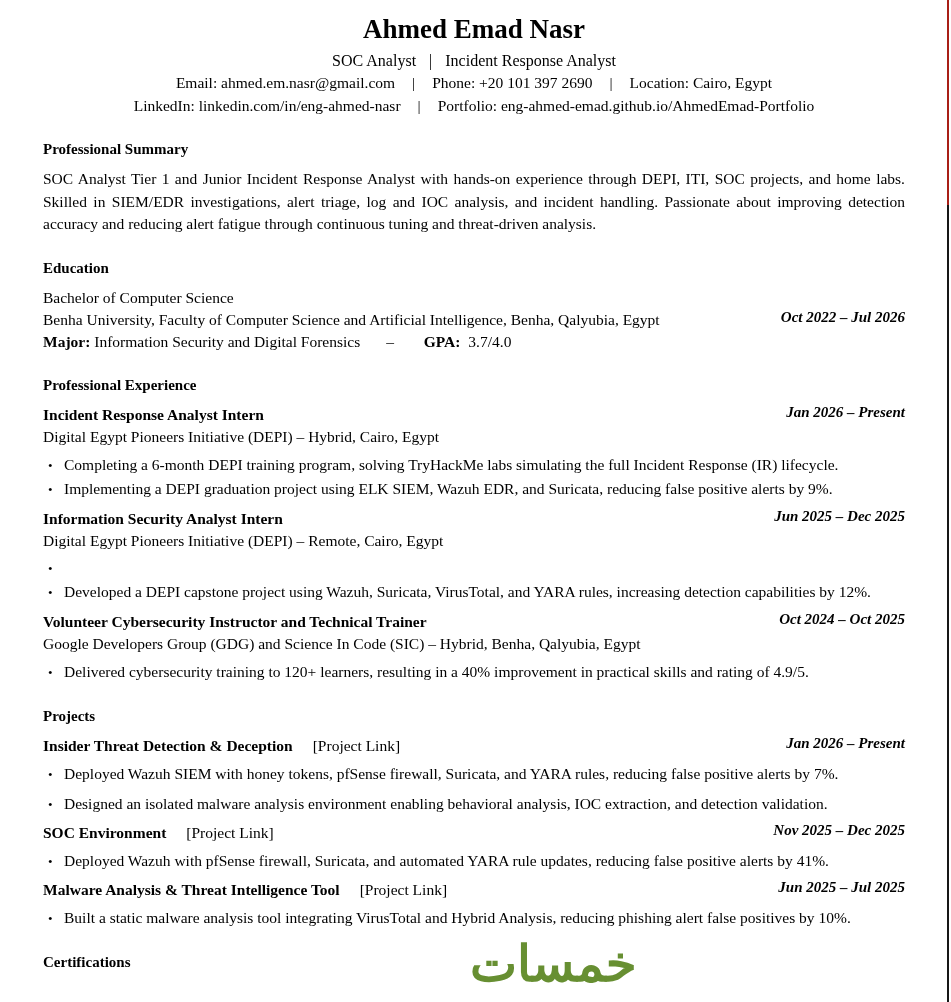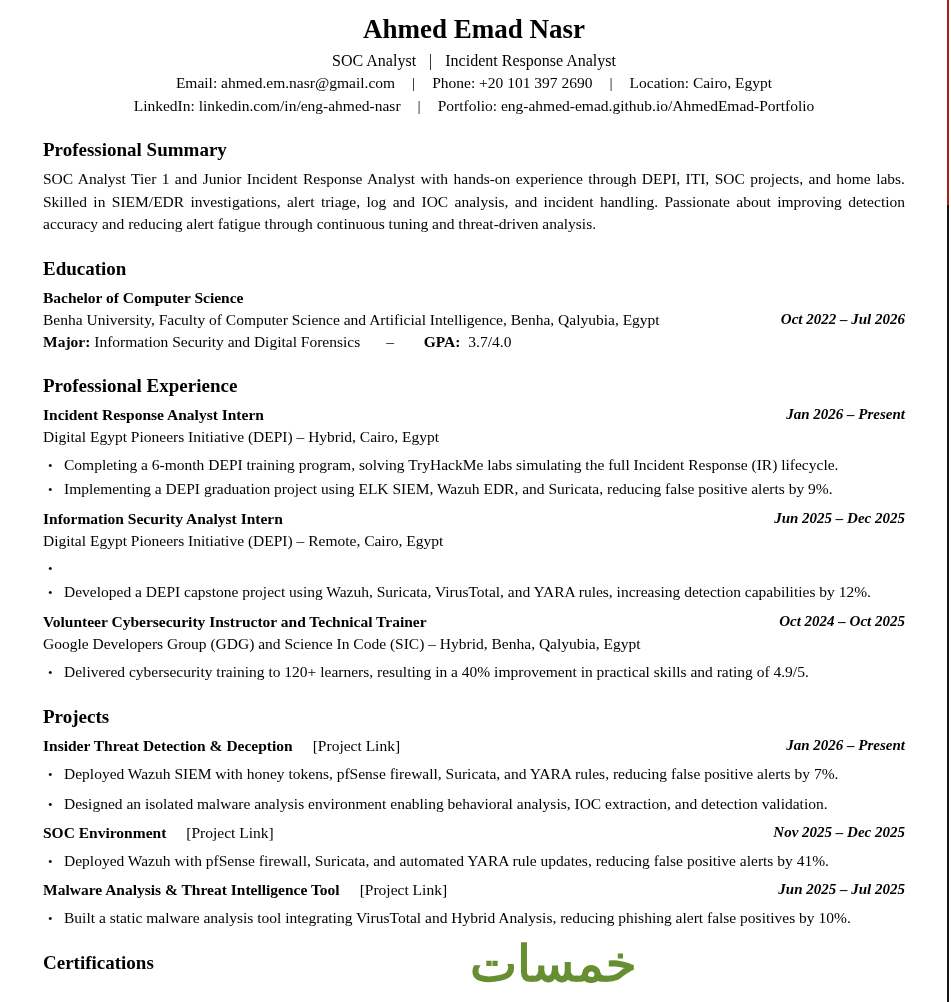--- a/index.html
+++ b/index.html
@@ -18,25 +18,25 @@
   .edge-accent { position: absolute; top: 0; right: 2px; width: 2px; height: 205px; background: #a81f17; }
 
   
   .name { text-align: center; font-size: 27px; font-weight: bold; line-height: 32px; }
   .subtitle { display: flex; justify-content: center; align-items: baseline; gap: 13px; margin-top: 5px; font-size: 16px; line-height: 21px; }
   .contact-row { display: flex; justify-content: center; align-items: baseline; gap: 17px; font-size: 15.5px; line-height: 22px; margin-top: 1px; }
   .sep { display: inline-block; }
 
   
   .section { margin-top: 21px; }
-  .section-heading { font-size: 19px; font-weight: bold; line-height: 23px; margin-bottom: 7px; }
+  .section-heading { font-size: 15px; font-weight: bold; line-height: 23px; margin-bottom: 7px; }
   .para { font-size: 15.5px; line-height: 22.5px; text-align: justify; }
   .line { font-size: 15.5px; line-height: 22px; }
-  .row { display: flex; justify-content: space-between; align-items: center; }
-  .bold { font-weight: bold; }
+  .row { display: flex; justify-content: space-between; align-items: flex-start; }
+  .bold { font-weight: normal; }
   .date { font-weight: bold; font-style: italic; font-size: 15px; white-space: nowrap; }
 
   .edu-major .lbl { font-weight: bold; }
   .edu-major .dash { margin: 0 26px 0 22px; }
   .edu-major .gpa-lbl { font-weight: bold; margin-right: 4px; }
 
   .job { margin-top: 7px; }
   .job-title, .proj-title { font-size: 15.5px; font-weight: bold; line-height: 22px; }
   .proj-link { font-weight: normal; font-size: 15.5px; margin-left: 20px; }
   .bullets { margin-top: 5px; }

